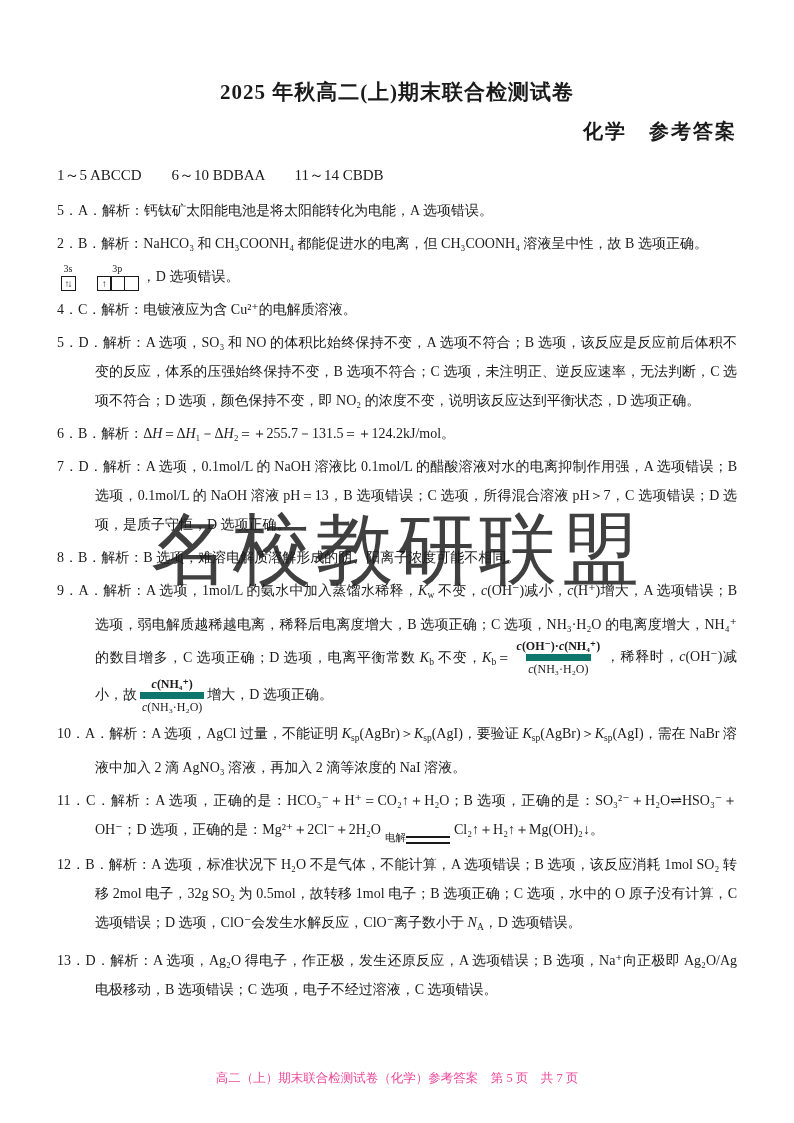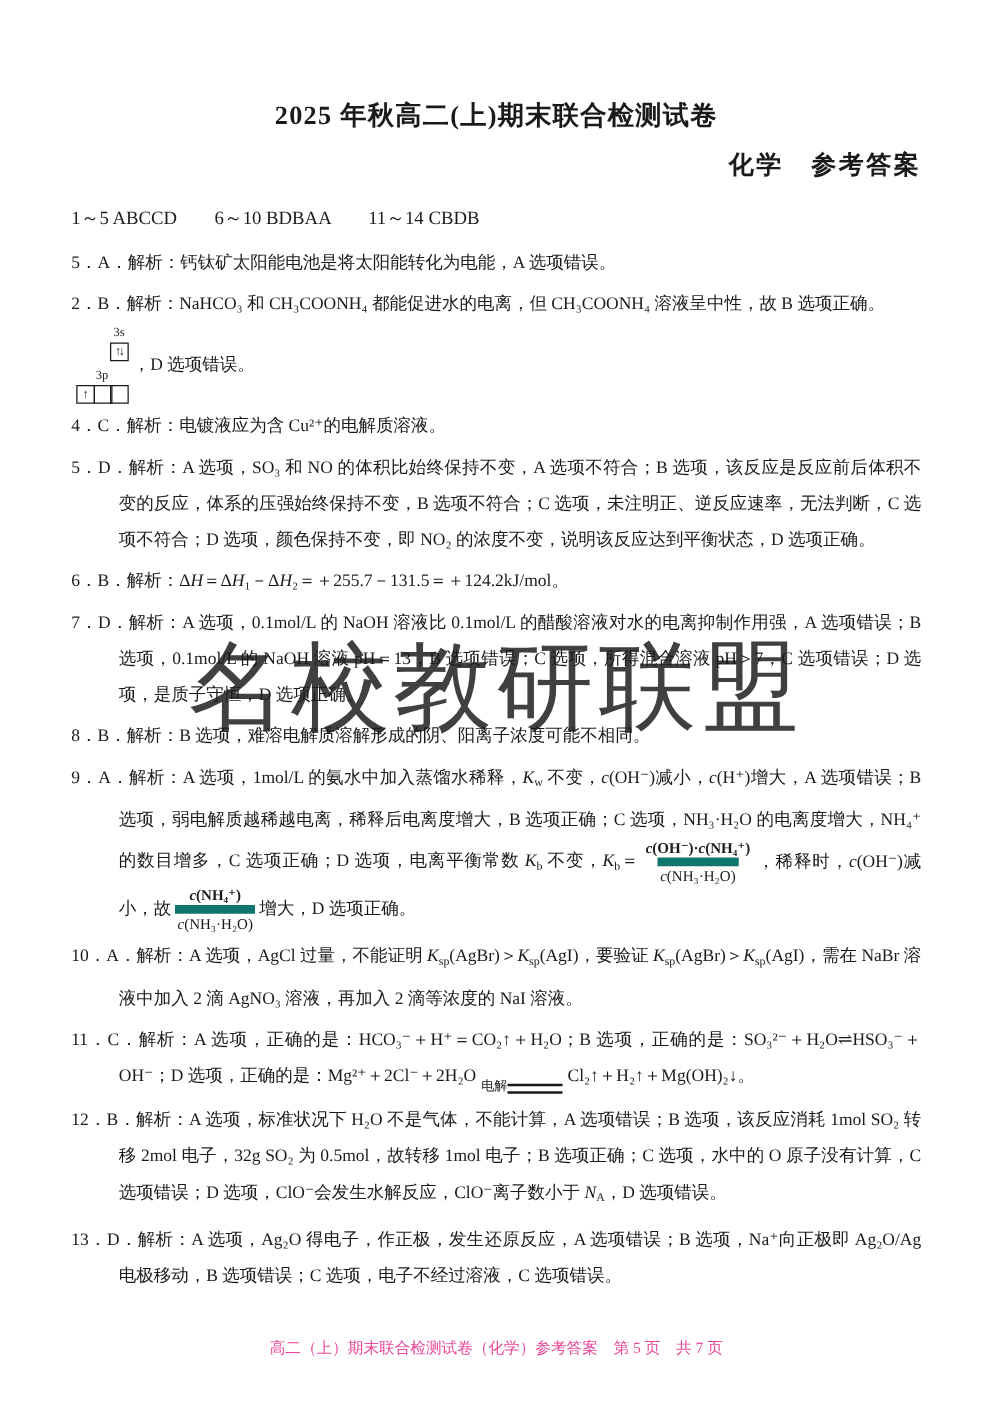--- a/index.html
+++ b/index.html
@@ -14,21 +14,21 @@
   p.item{margin:0 0 4px 0;font-size:14px;line-height:29px;text-align:justify;
     padding-left:38px;text-indent:-38px;}
   p.item i{font-style:italic;font-family:"Liberation Serif","DejaVu Serif",serif;}
   sub{font-size:9.5px;vertical-align:-3px;}
   
   .frac{display:inline-flex;flex-direction:column;align-items:center;vertical-align:middle;
     font-size:12px;line-height:1.25;margin:0 3px;text-indent:0;}
   .frac .den{border-top:7px solid #0f766e;padding:1px 2px 0 2px;}
   .frac .num{padding:0 2px;font-weight:bold;}
   
-  .orb{display:inline-flex;align-items:flex-end;gap:7px;vertical-align:middle;margin:0 4px;text-indent:0;flex-direction:column;}
+  .orb{display:inline-flex;align-items:flex-end;gap:22px;vertical-align:middle;margin:0 4px;text-indent:0;}
   .orb-group{display:inline-flex;flex-direction:column;align-items:center;}
   .orb-label{font-size:10px;line-height:1;margin-bottom:2px;font-family:"Liberation Serif",serif;}
   .boxes{display:flex;}
   .obox{width:15px;height:15px;border:1.3px solid #1a1a1a;margin-right:-1.3px;
     display:flex;align-items:center;justify-content:center;font-size:10px;line-height:1;
     letter-spacing:-2px;padding-right:2px;box-sizing:border-box;}
   
   .elec{display:inline-flex;flex-direction:row;align-items:center;vertical-align:-7px;
     margin:0 4px;text-indent:0;}
   .elec .lbl{font-size:10.5px;line-height:1;margin-bottom:2px;}

